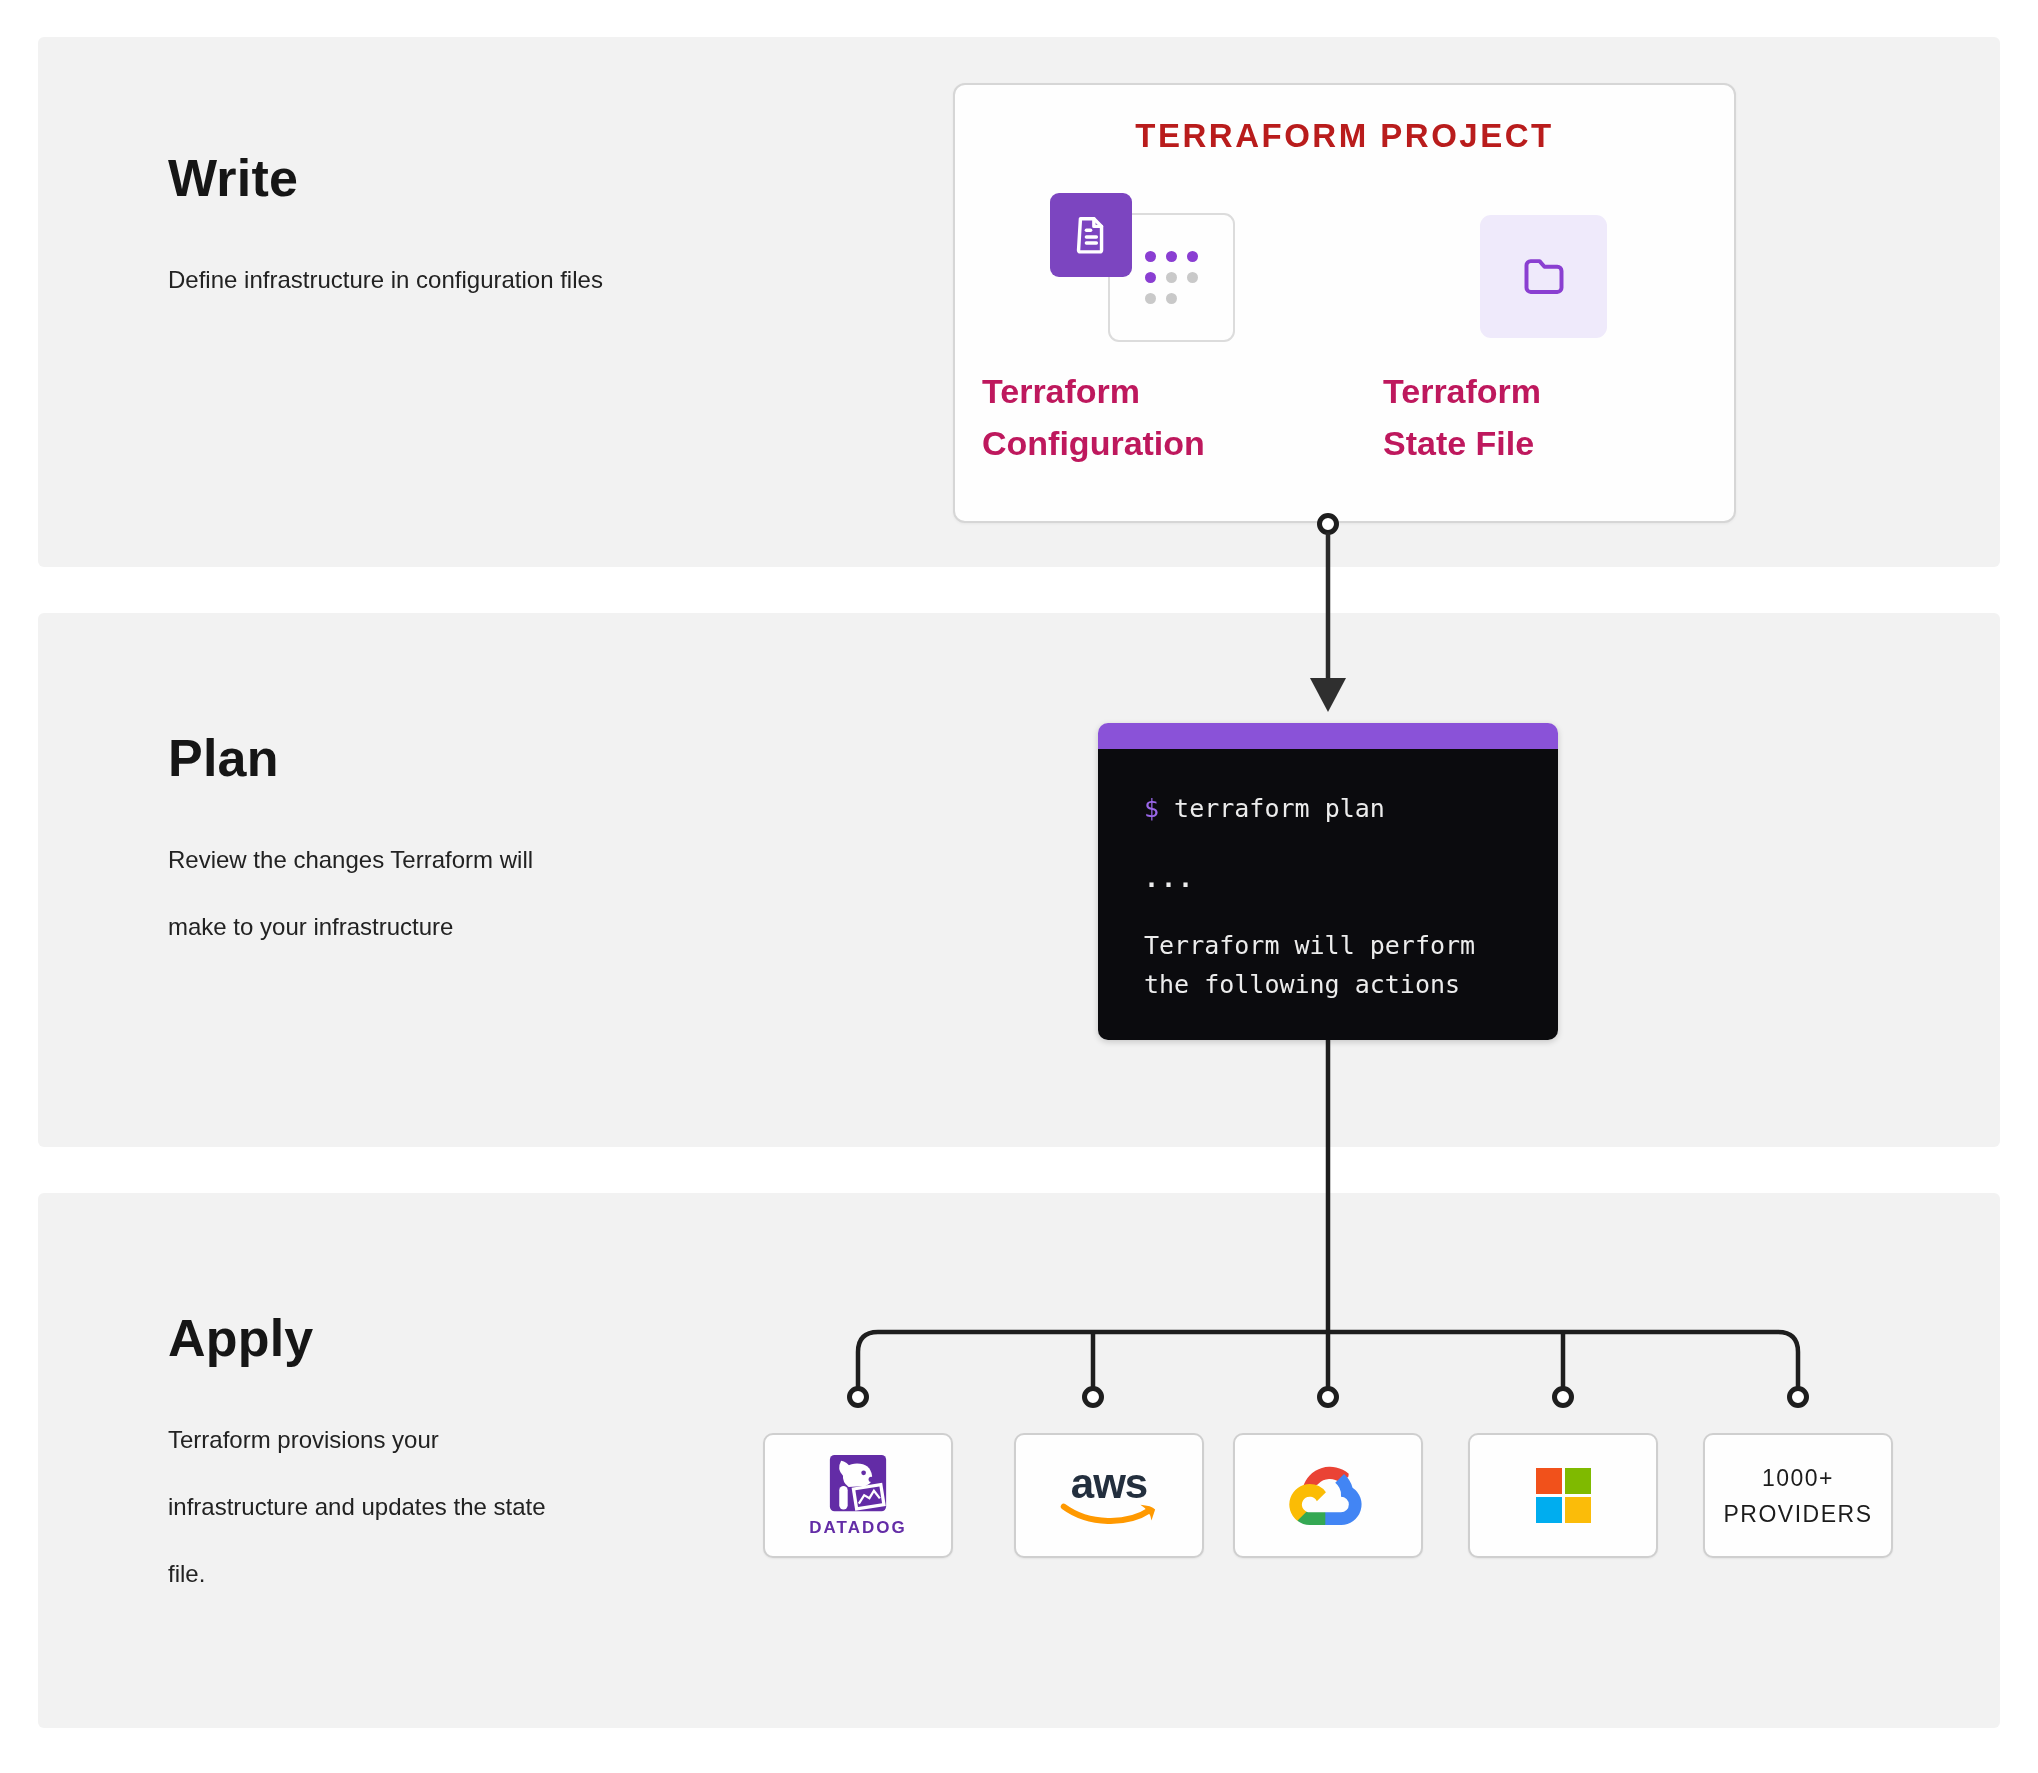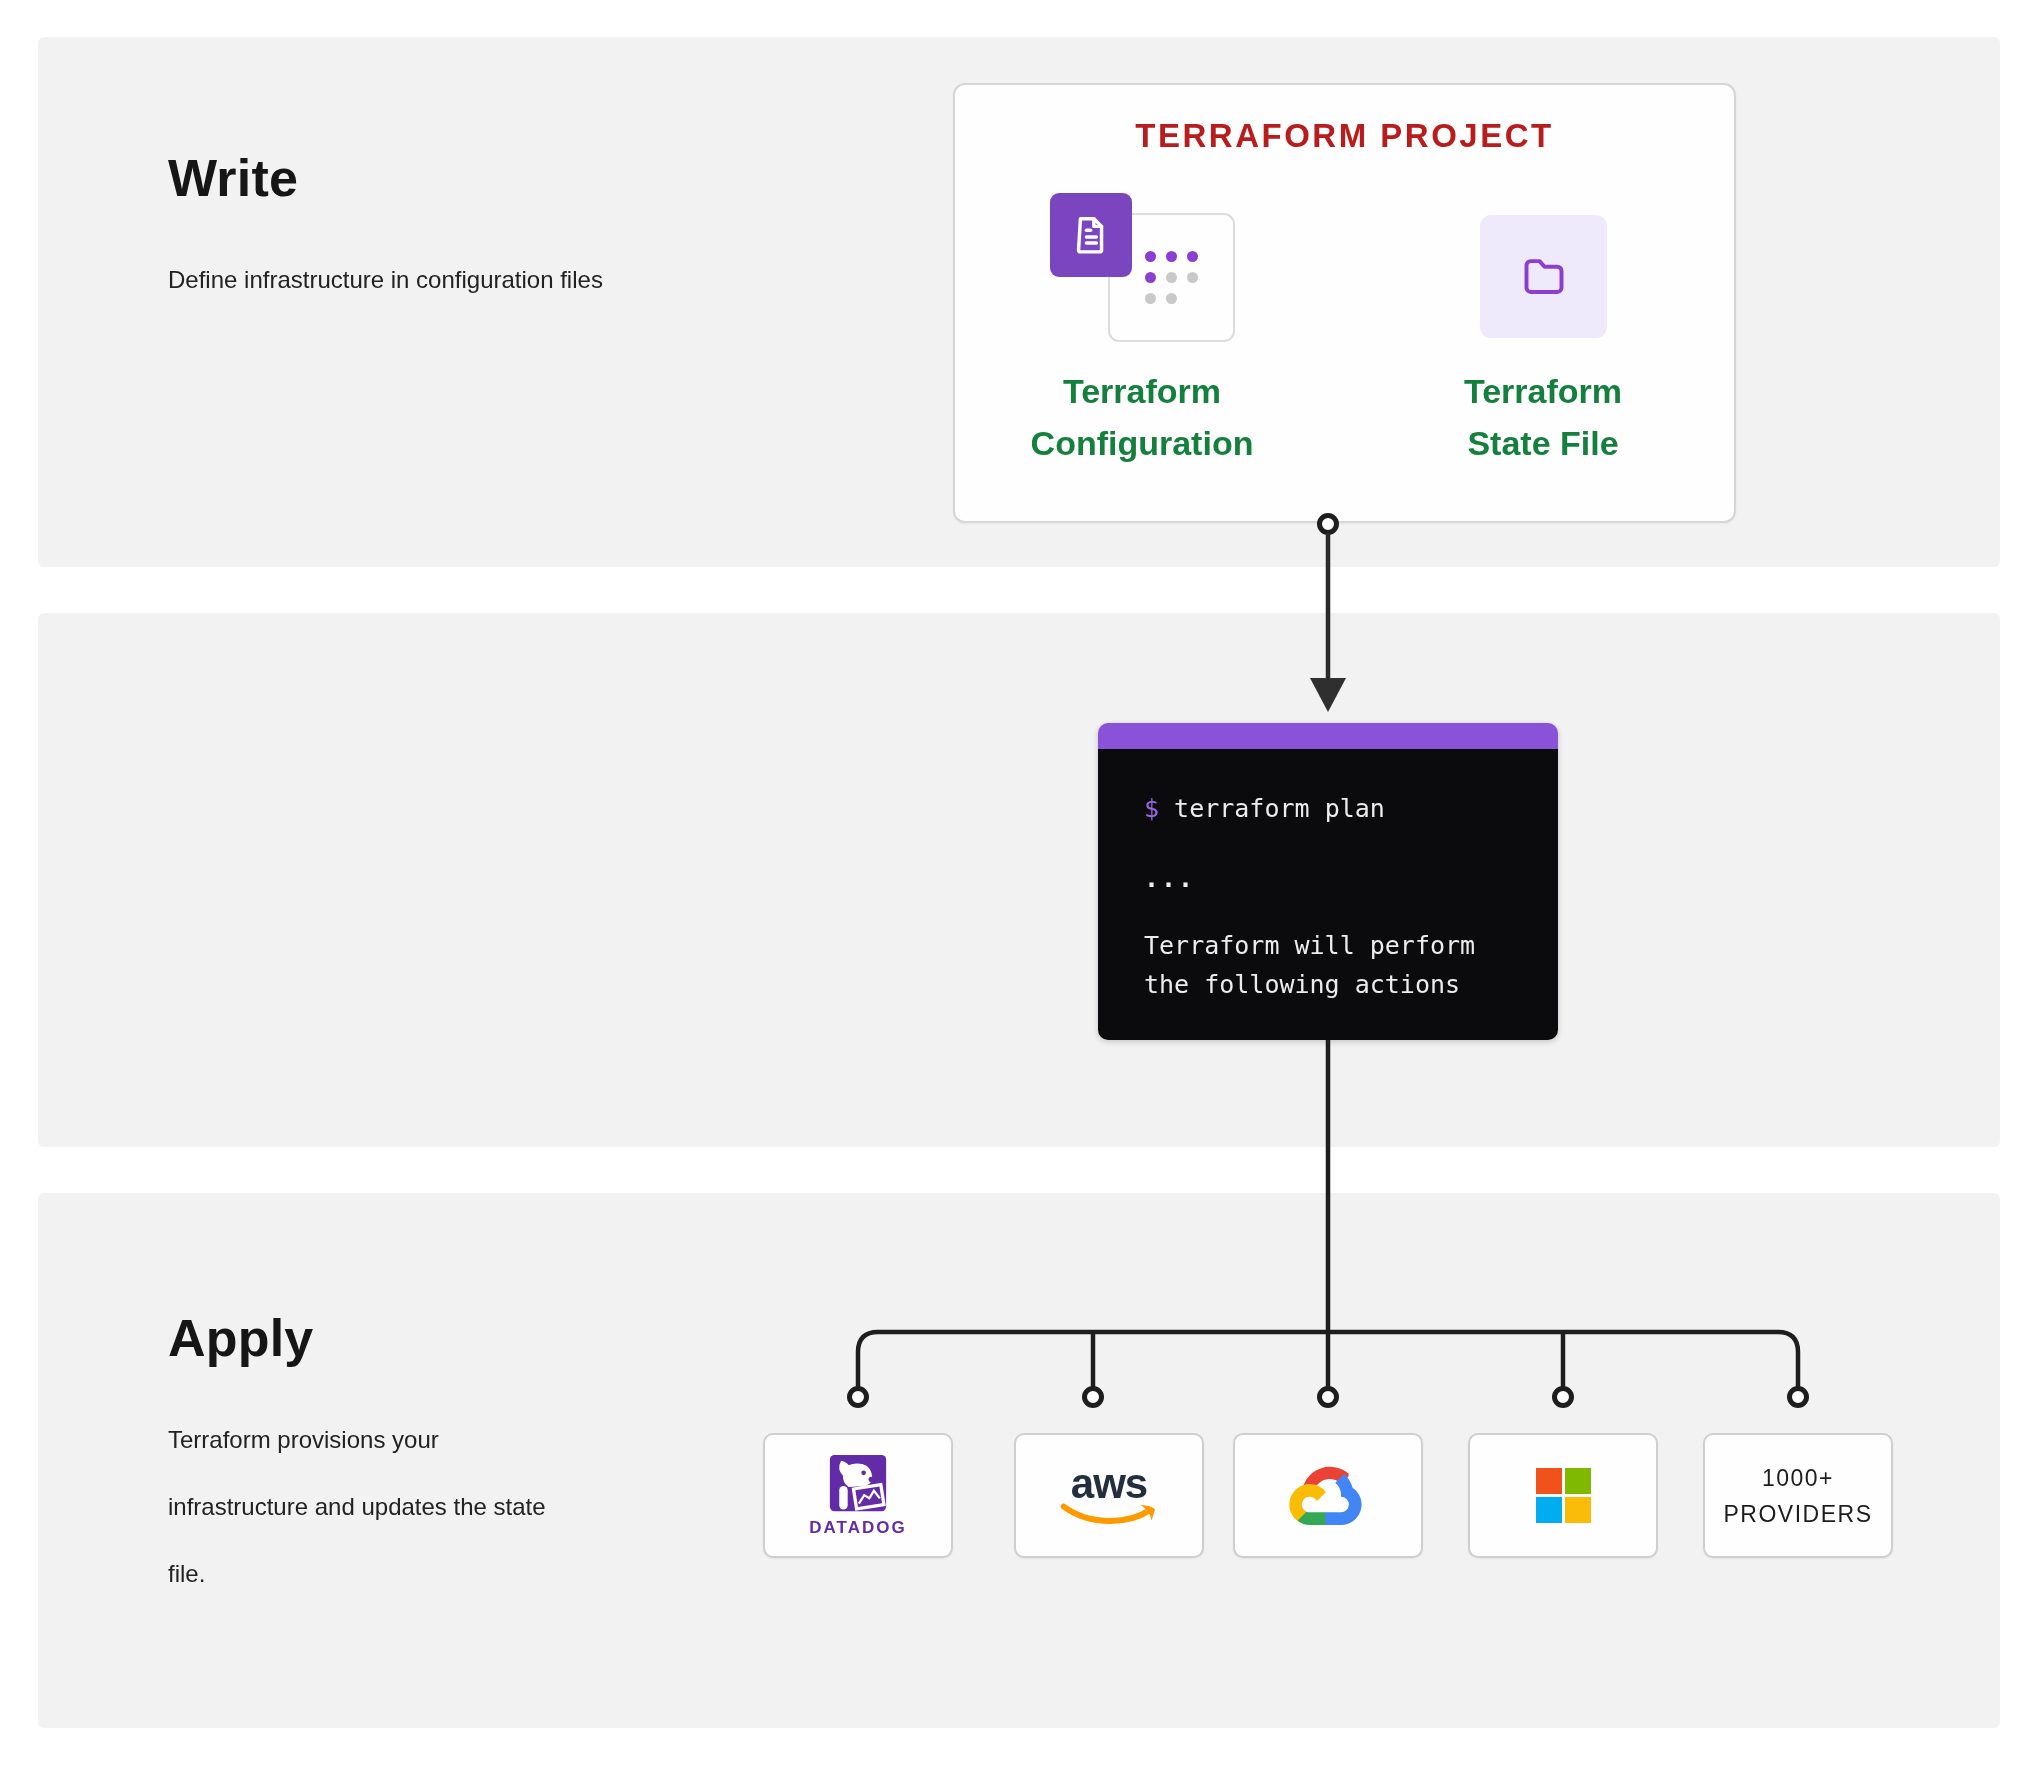--- a/index.html
+++ b/index.html
@@ -35,22 +35,22 @@
   .cfg-dots-card { position:absolute; left:58px; top:20px; width:127px; height:129px;
     background:#fefefe; border:2px solid #dcdcdc; border-radius:11px;
     display:flex; align-items:center; justify-content:center; z-index:1; }
   .dots-grid { display:grid; grid-template-columns:repeat(3,11px); grid-auto-rows:11px; gap:10px; }
   .dot { width:11px; height:11px; border-radius:50%; }
   .dot.p { background:#8a3ed2; } .dot.g { background:#c9c9c9; } .dot.none { background:transparent; }
 
   .state-square { position:absolute; left:525px; top:130px; width:127px; height:123px;
     background:#efeafb; border-radius:11px; display:flex; align-items:center; justify-content:center; }
 
-  .proj-label { position:absolute; top:280px; width:320px; text-align:center;
-    font-size:34px; font-weight:700; color:#15803d; line-height:52px; }
+  .proj-label { position:absolute; top:280px; width:320px; text-align:left;
+    font-size:34px; font-weight:700; color:#be185d; line-height:52px; }
   #label-config { left:27px; }   
   #label-state  { left:428px; }  
 
   
   #arrow-wp { position:absolute; left:1296px; top:510px; z-index:5; }
 
   
   #terminal { position:absolute; left:1098px; top:723px; width:460px; height:317px;
     border-radius:10px; overflow:hidden; box-shadow:0 2px 6px rgba(0,0,0,.18); z-index:4; }
   #terminal-bar { height:26px; background:#8a52d8; }
@@ -86,20 +86,24 @@
 
 <div id="stage">
 
   <div class="band" id="band-write"></div>
   <div class="band" id="band-plan"></div>
   <div class="band" id="band-apply"></div>
 
   <div class="sec-text" id="write-text">
     <div class="sec-title">Write</div>
     <div class="sec-desc">Define infrastructure in configuration files</div>
+  </div>
+  <div class="sec-text" id="plan-text">
+    <div class="sec-title">Plan</div>
+    <div class="sec-desc">Review the changes Terraform will make to your infrastructure</div>
   </div>
   <div class="sec-text" id="apply-text">
     <div class="sec-title">Apply</div>
     <div class="sec-desc">Terraform provisions your infrastructure and updates the state file.</div>
   </div>
 
   <div id="project-card">
     <div id="project-title">TERRAFORM PROJECT</div>
 
     <div class="cfg-group">

